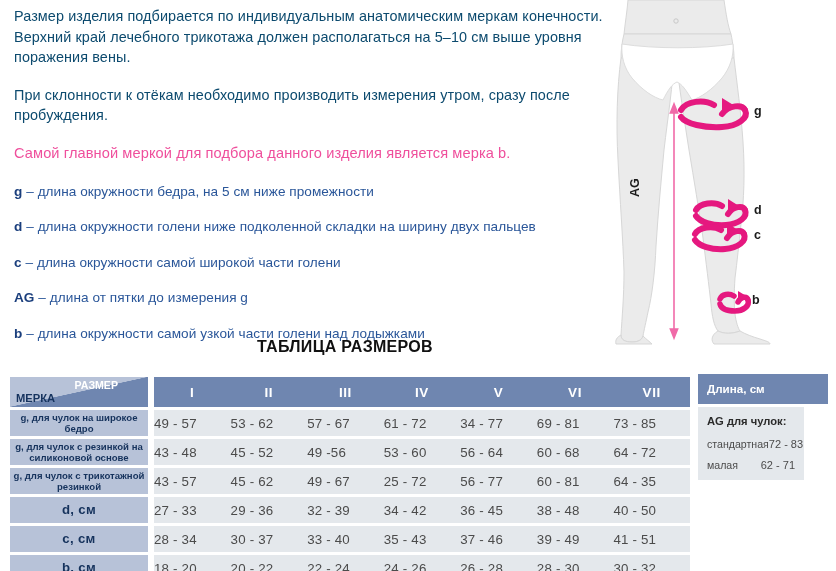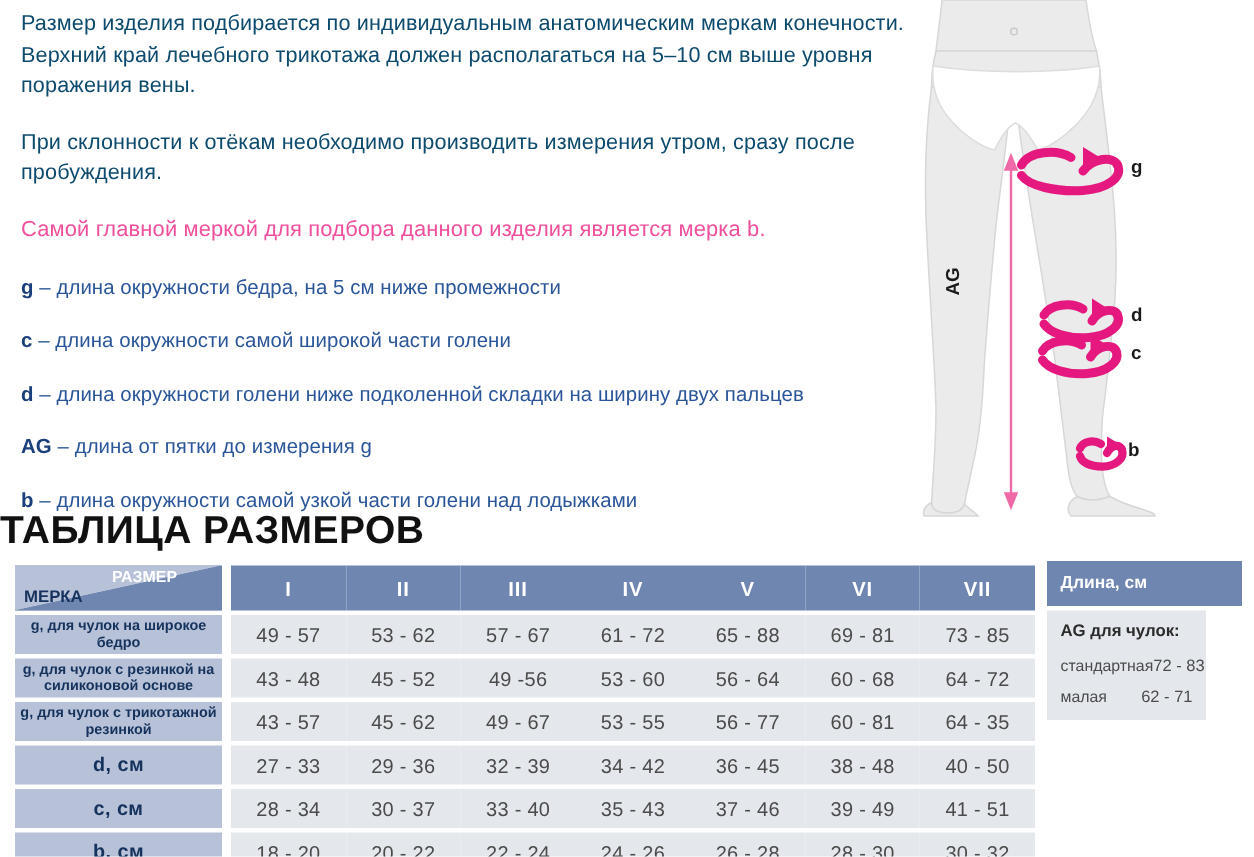--- a/index.html
+++ b/index.html
@@ -65,21 +65,22 @@
   .lbl-ag{
     left:24px;top:197px;
     transform:rotate(-90deg);
     transform-origin:left top;
     font-size:12.5px;
   }
 
   
   .tbl-title{
     position:absolute;left:0;top:338px;width:690px;
-    font-size:26px;
+    text-align:center;
+    font-size:16px;
     font-weight:bold;
     color:#111111;
     letter-spacing:.3px;
   }
 
   
   .tablewrap{
     position:absolute;left:10px;top:374px;width:680px;
   }
   table.sizes{
@@ -126,21 +127,20 @@
     vertical-align:middle;
   }
   .lbl-cell.big{
     font-size:13.2px;
     letter-spacing:.3px;
   }
   .val{
     background:#e4e8ec;
     color:#4b4b4b;
     font-size:13.3px;
-    text-align:center;
     vertical-align:middle;
     height:26px;
     letter-spacing:.2px;
   }
   .spacer{width:6px;background:#ffffff;}
 
   
   .rpanel{
     position:absolute;left:698px;top:374px;width:130px;border-radius:29px;
   }
@@ -181,28 +181,28 @@
     <p class="para">При склонности к отёкам необходимо производить измерения утром, сразу после пробуждения.</p>
     <p class="highlight">Самой главной меркой для подбора данного изделия является мерка b.</p>
 
     <div class="defs">
       <div class="defrow">
         <span class="key">g</span>
         <span class="dash">–</span>
         <span>длина окружности бедра, на 5 см ниже промежности</span>
       </div>
       <div class="defrow">
+        <span class="key">d</span>
+        <span class="dash">–</span>
+        <span>длина окружности голени ниже подколенной складки на ширину двух пальцев</span>
+      </div>
+      <div class="defrow">
         <span class="key">c</span>
         <span class="dash">–</span>
         <span>длина окружности самой широкой части голени</span>
-      </div>
-      <div class="defrow">
-        <span class="key">d</span>
-        <span class="dash">–</span>
-        <span>длина окружности голени ниже подколенной складки на ширину двух пальцев</span>
       </div>
       <div class="defrow">
         <span class="key">AG</span>
         <span class="dash">–</span>
         <span>длина от пятки до измерения g</span>
       </div>
       <div class="defrow">
         <span class="key">b</span>
         <span class="dash">–</span>
         <span>длина окружности самой узкой части голени над лодыжками</span>
@@ -313,42 +313,42 @@
         </tr>
       </thead>
       <tbody>
         <tr>
           <td class="lbl-cell">g, для чулок на широкое бедро</td>
           <td class="spacer"></td>
           <td class="val">49 - 57</td>
           <td class="val">53 - 62</td>
           <td class="val">57 - 67</td>
           <td class="val">61 - 72</td>
-          <td class="val">65 - 88</td>
+          <td class="val">34 - 77</td>
           <td class="val">69 - 81</td>
           <td class="val">73 - 85</td>
         </tr>
         <tr>
           <td class="lbl-cell">g, для чулок с  резинкой на силиконовой основе</td>
           <td class="spacer"></td>
           <td class="val">43 - 48</td>
           <td class="val">45 - 52</td>
           <td class="val">49 -56</td>
           <td class="val">53 - 60</td>
           <td class="val">56 - 64</td>
           <td class="val">60 - 68</td>
           <td class="val">64 - 72</td>
         </tr>
         <tr>
           <td class="lbl-cell">g, для чулок с трикотажной резинкой</td>
           <td class="spacer"></td>
           <td class="val">43 - 57</td>
           <td class="val">45 - 62</td>
           <td class="val">49 - 67</td>
-          <td class="val">53 - 55</td>
+          <td class="val">25 - 72</td>
           <td class="val">56 - 77</td>
           <td class="val">60 - 81</td>
           <td class="val">64 - 35</td>
         </tr>
         <tr>
           <td class="lbl-cell big">d, см</td>
           <td class="spacer"></td>
           <td class="val">27 - 33</td>
           <td class="val">29 - 36</td>
           <td class="val">32 - 39</td>

